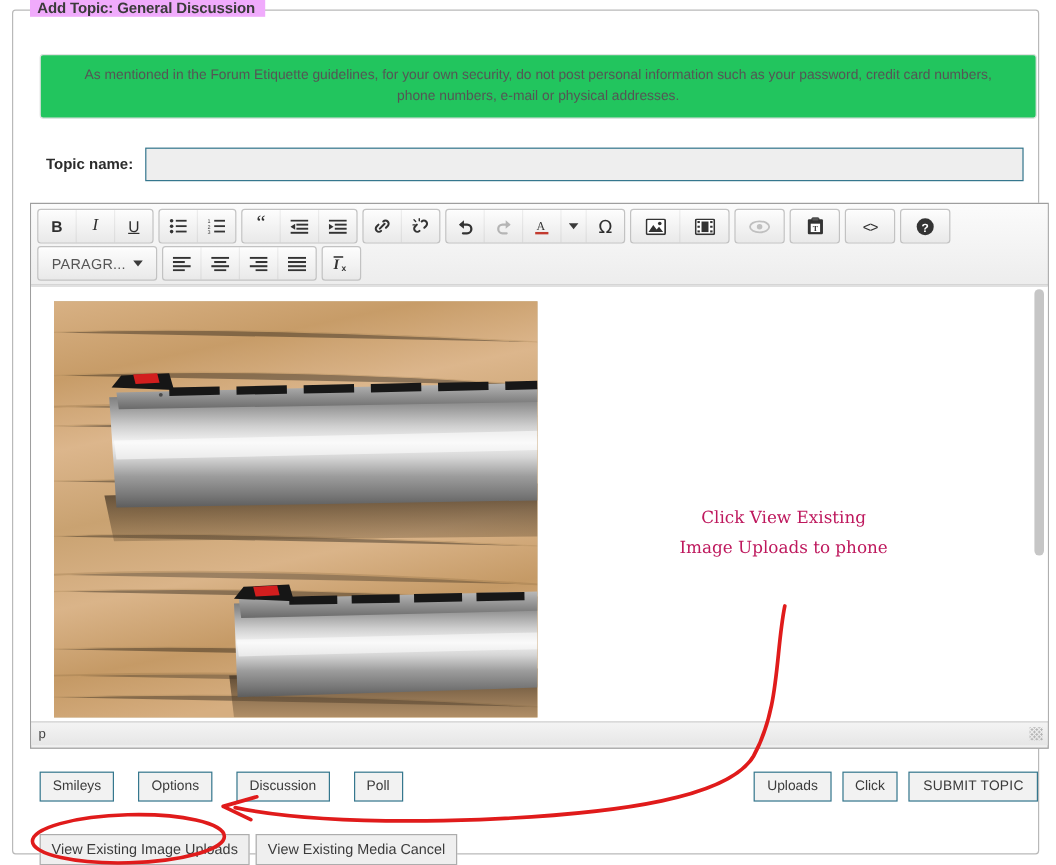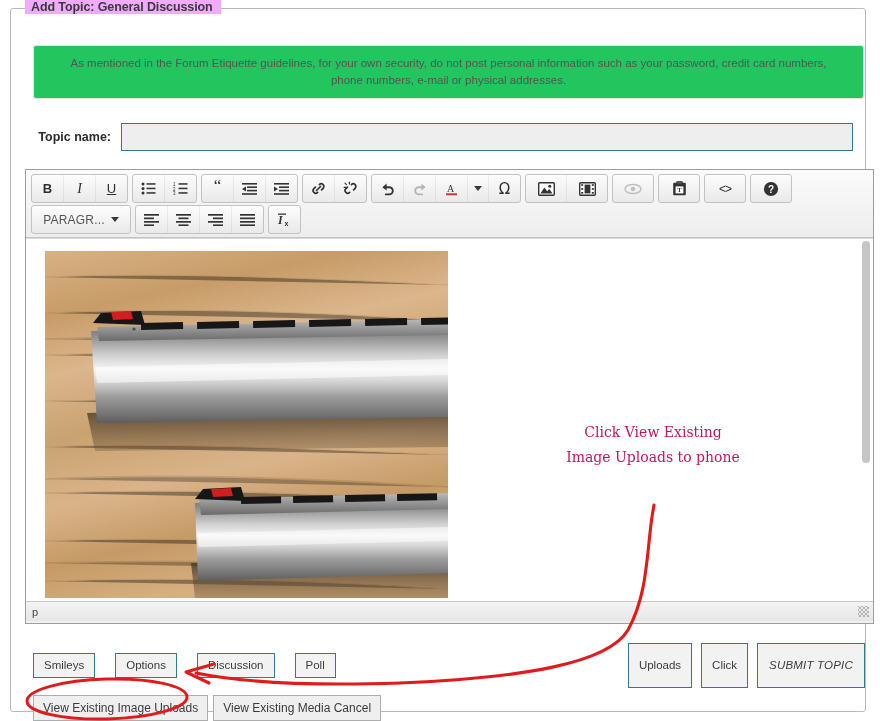--- a/index.html
+++ b/index.html
@@ -242,21 +242,21 @@
     background: #f2f2f2;
     color: #3b3b3b;
     font-family: "Liberation Sans", sans-serif;
     font-size: 11.5px;
     padding: 5px 10px;
     line-height: 13px;
     cursor: default;
     border-radius: 0;
     white-space: nowrap;
   }
-  .btn.submit { padding: 15px 11px; letter-spacing: .2px; font-style: italic; }
+  .btn.submit { padding: 5px 11px; letter-spacing: .2px; }
 
   .upload-row {
     position: absolute;
     left: 22px;
     top: 686px;
     display: flex;
     gap: 5px;
   }
   .btn-gray {
     border: 1px solid #adadad;

